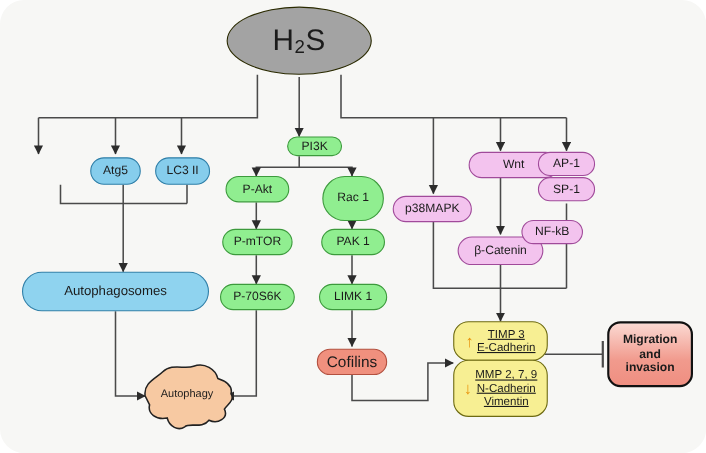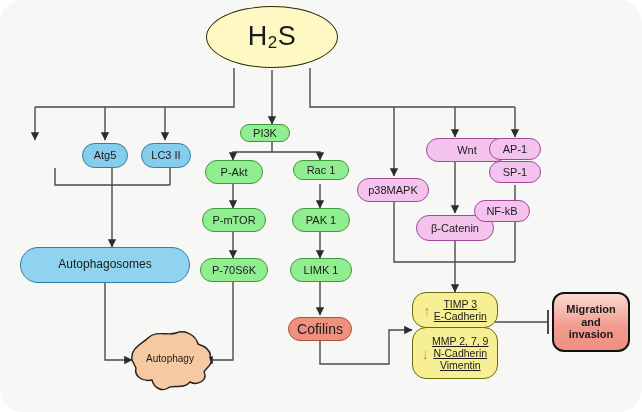--- a/index.html
+++ b/index.html
@@ -7,21 +7,21 @@
         background:#f7f7f5;border-radius:22px;overflow:hidden;}
   #svg{position:absolute;left:0;top:0;width:642px;height:412px;}
   .node{position:absolute;box-sizing:border-box;display:flex;align-items:center;
         justify-content:center;text-align:center;color:#1b1b1b;line-height:1.15;}
   .pill{border:1.4px solid #333;border-radius:999px;}
   .green{background:#90ee90;border-color:#3c9a3c;font-size:11px;}
   .blue{background:#86cdec;border-color:#2f7fa8;font-size:11px;}
   .pink{background:#f3c3ee;border-color:#a04a9a;font-size:11px;}
   .salmon{background:#f0907e;border-color:#b3503f;font-size:14px;}
   .yellowbox{background:#f7ef93;border:1.6px solid #6d6a12;border-radius:14px;font-size:10.5px;}
-  .ellipse{background:#fef9c3;border:1.8px solid #2a2a00;border-radius:50%;}
+  .ellipse{background:#a3a3a3;border:1.8px solid #2a2a00;border-radius:50%;}
   .h2s{font-size:27px;letter-spacing:.5px;}
   .h2s sub{font-size:17px;vertical-align:-3px;}
   .autoph{background:#8fd3ef;border:1.4px solid #2f7fa8;border-radius:999px;font-size:12px;text-align:right;}
   .migr{border:2px solid #111;border-radius:12px;font-size:11px;font-weight:600;
         background:linear-gradient(180deg,#fbd9d2 0%,#f19a8d 60%,#ef8f81 100%);}
   .blob{font-size:10px;color:#1b1b1b;}
   .blob span{position:relative;z-index:2;}
   .arrowcol{display:flex;align-items:center;gap:3px;}
   .updn{color:#e8930c;font-size:15px;line-height:1;font-weight:bold;}
   .stacklbl{display:block;text-decoration:underline;}
@@ -89,21 +89,21 @@
              C60,60 48,54 44,58 C38,62 30,58 28,50 C18,52 10,46 12,38 Z" fill="#f7c9a2" stroke="#222" stroke-width="1.4"></path>
   </svg>
   <div class="node blob" style="left:124px;top:346px;width:92px;height:26px;">
     <span>Autophagy</span>
   </div>
 
   <div class="node ellipse h2s" style="left:206px;top:6px;width:132px;height:62px;">
     <span><span>H</span><sub>2</sub><span>S</span></span>
   </div>
 
-  <div class="node pill green" style="left:240px;top:124px;width:50px;height:18px;">
+  <div class="node pill green" style="left:261px;top:124px;width:50px;height:18px;">
       <span>PI3K</span>
     </div>
 
   <div class="node pill blue" style="left:82px;top:143px;width:46px;height:25px;">
       <span>Atg5</span>
     </div>
   <div class="node pill blue" style="left:141px;top:143px;width:50px;height:25px;">
       <span>LC3 II</span>
     </div>
   <div class="node autoph" style="left:20px;top:247px;width:170px;height:36px;">
@@ -113,21 +113,21 @@
   <div class="node pill green" style="left:202px;top:208px;width:64px;height:24px;">
       <span>P-mTOR</span>
     </div>
   <div class="node pill green" style="left:205px;top:160px;width:58px;height:24px;">
       <span>P-Akt</span>
     </div>
   <div class="node pill green" style="left:200px;top:258px;width:68px;height:24px;">
       <span>P-70S6K</span>
     </div>
 
-  <div class="node pill green" style="left:293px;top:160px;width:56px;height:20px;">
+  <div class="node pill green" style="left:293px;top:160px;width:56px;height:41px;">
       <span>Rac 1</span>
     </div>
   <div class="node pill green" style="left:292px;top:208px;width:58px;height:24px;">
       <span>PAK 1</span>
     </div>
   <div class="node pill green" style="left:290px;top:258px;width:62px;height:24px;">
       <span>LIMK 1</span>
     </div>
   <div class="node pill salmon" style="left:288px;top:317px;width:64px;height:24px;">
       <span>Cofilins</span>

